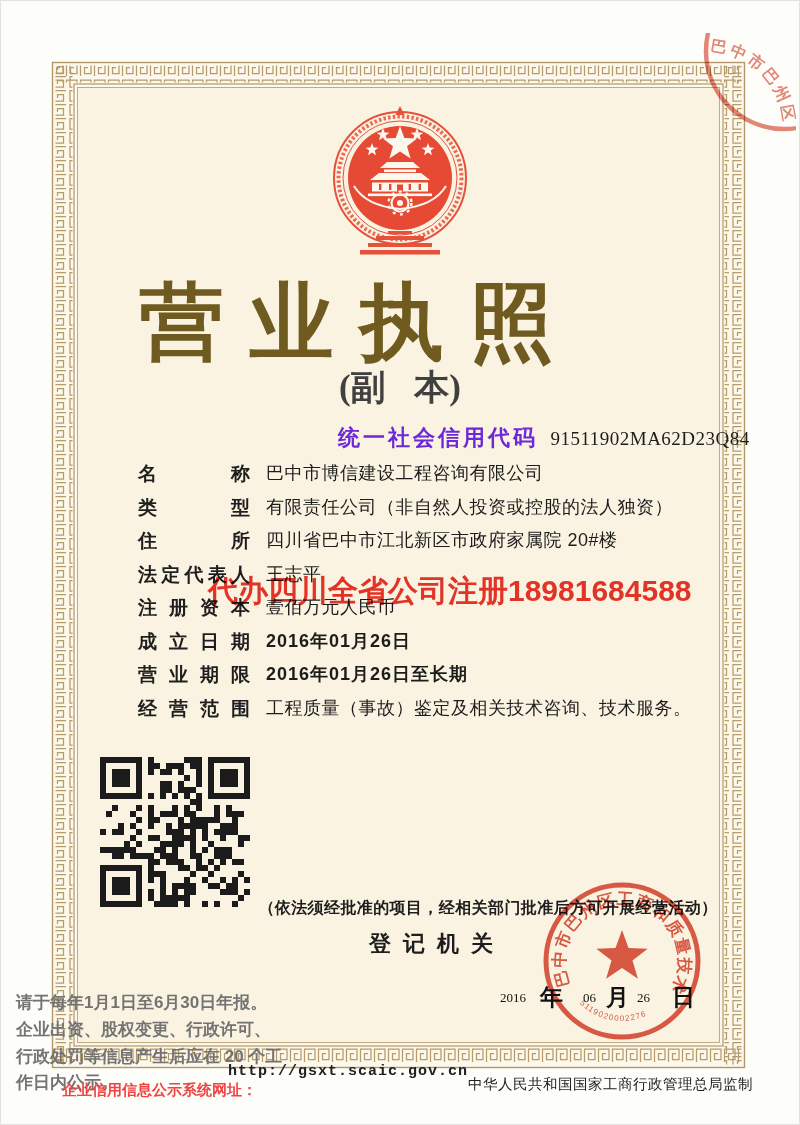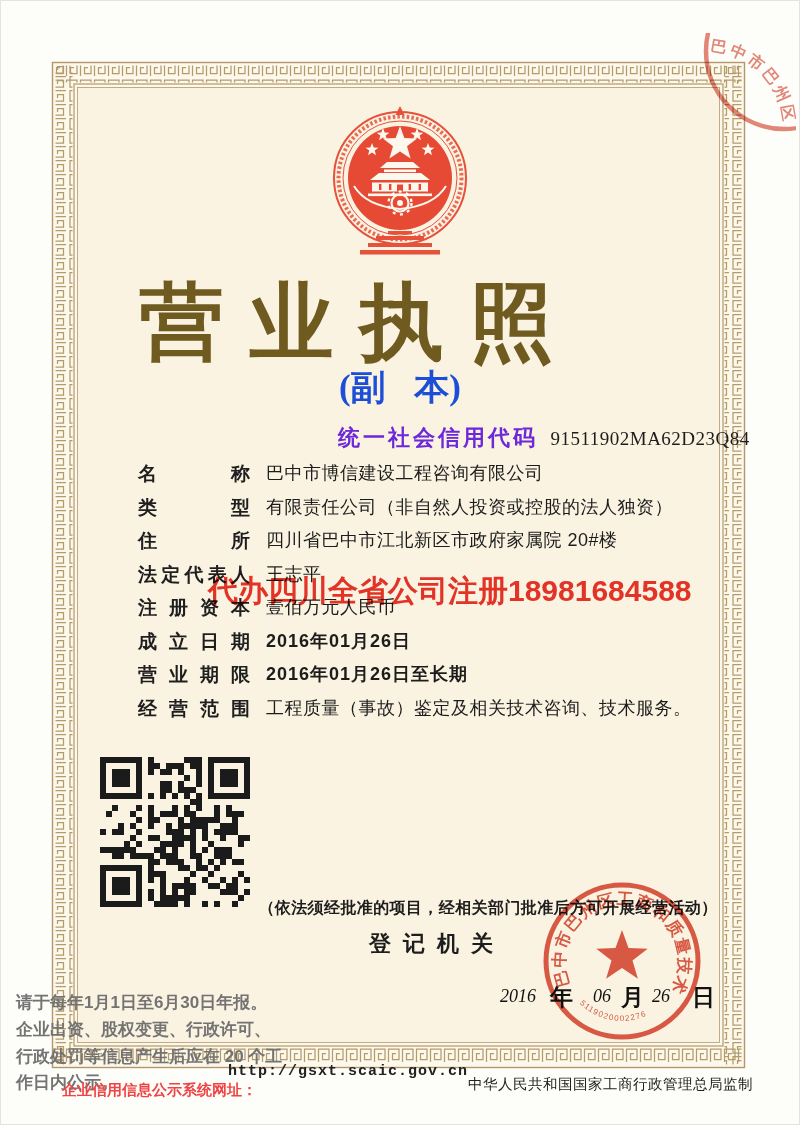--- a/index.html
+++ b/index.html
@@ -5,42 +5,42 @@
   html,body{margin:0;padding:0;background:#ececea;}
   .page{position:relative;width:800px;height:1125px;margin:0 auto;background:#fdfdfa;
         overflow:hidden;font-family:"Liberation Sans","DejaVu Sans",sans-serif;color:#2b2b2b;
         box-shadow:inset 0 0 0 1px #e3e3e0;}
   .frame{position:absolute;left:51px;top:61px;z-index:1;}
   .emblem{position:absolute;left:318px;top:102px;z-index:2;}
   .corner-stamp{position:absolute;left:656px;top:33px;z-index:4;mix-blend-mode:multiply;opacity:.8;}
   .title{position:absolute;left:0;top:266px;width:693px;text-align:center;z-index:3;
          font-size:84px;font-weight:bold;color:#6f5b20;letter-spacing:26px;text-indent:26px;}
   .subtitle{position:absolute;left:0;top:364px;width:800px;text-align:center;z-index:3;
-            font-size:35px;font-weight:600;color:#1d4ed8;word-spacing:20px;
+            font-size:35px;font-weight:600;color:#404040;word-spacing:20px;
             font-family:"Liberation Serif","DejaVu Serif",serif;}
   .credit-line{position:absolute;left:338px;top:423px;z-index:3;white-space:nowrap;}
   .cc-label{font-size:22px;font-weight:bold;letter-spacing:3px;color:#6d28d9;}
   .cc-value{font-family:"Liberation Serif","DejaVu Serif",serif;font-size:19px;
             letter-spacing:.5px;margin-left:8px;color:#1d1d1d;}
   .fields{position:absolute;left:138px;top:461px;width:592px;z-index:3;}
   .frow{display:flex;align-items:flex-start;height:33.5px;}
   .flabel{flex:0 0 112px;width:112px;font-size:19px;font-weight:bold;color:#1e1e1e;
           text-align:justify;text-align-last:justify;}
   .fvalue{margin-left:16px;font-size:18px;color:#1c1c1c;letter-spacing:.5px;white-space:nowrap;}
   .bold-val .fvalue{font-weight:bold;letter-spacing:1px;}
   .watermark{position:absolute;left:208px;top:571px;z-index:6;font-size:30px;font-weight:bold;
              color:#e6261b;opacity:.93;mix-blend-mode:multiply;white-space:nowrap;}
   .qr{position:absolute;left:100px;top:757px;z-index:3;}
   .approval{position:absolute;left:178px;top:898px;width:620px;text-align:center;z-index:3;
             font-size:16px;font-weight:bold;color:#1d1d1d;letter-spacing:.4px;}
   .reg{position:absolute;left:0;top:929px;width:874px;text-align:center;z-index:3;
        font-size:22px;font-weight:bold;letter-spacing:12px;color:#1d1d1d;}
   .stamp{position:absolute;left:534px;top:873px;z-index:5;mix-blend-mode:multiply;opacity:.92;}
   .date-line{position:absolute;left:500px;top:982px;z-index:6;display:flex;align-items:baseline;color:#111;}
-  .d-num{font-size:18px;font-family:"Liberation Serif","DejaVu Serif",serif;position:relative;top:-3px;font-style:italic;}
+  .d-num{font-size:13px;font-family:"Liberation Serif","DejaVu Serif",serif;position:relative;top:-3px;}
   .d-unit{font-size:23px;font-weight:bold;}
   .g1{margin-left:14px}.g2{margin-left:20px}.g3{margin-left:10px}.g4{margin-left:8px}.g5{margin-left:22px}
   .note{position:absolute;left:16px;top:990px;width:352px;z-index:7;
         font-size:17px;font-weight:bold;line-height:26.8px;color:#737373;}
   .url{position:absolute;left:228px;top:1063px;z-index:7;font-weight:bold;letter-spacing:1px;
        font-family:"Liberation Mono","DejaVu Sans Mono",monospace;font-size:15px;color:#222;}
   .sys-label{position:absolute;left:62px;top:1081px;z-index:7;font-size:15px;font-weight:700;color:#ef4444;}
   .issuer{position:absolute;left:468px;top:1075px;z-index:7;font-size:14.5px;letter-spacing:.5px;color:#222;}
 </style>
 </head>

